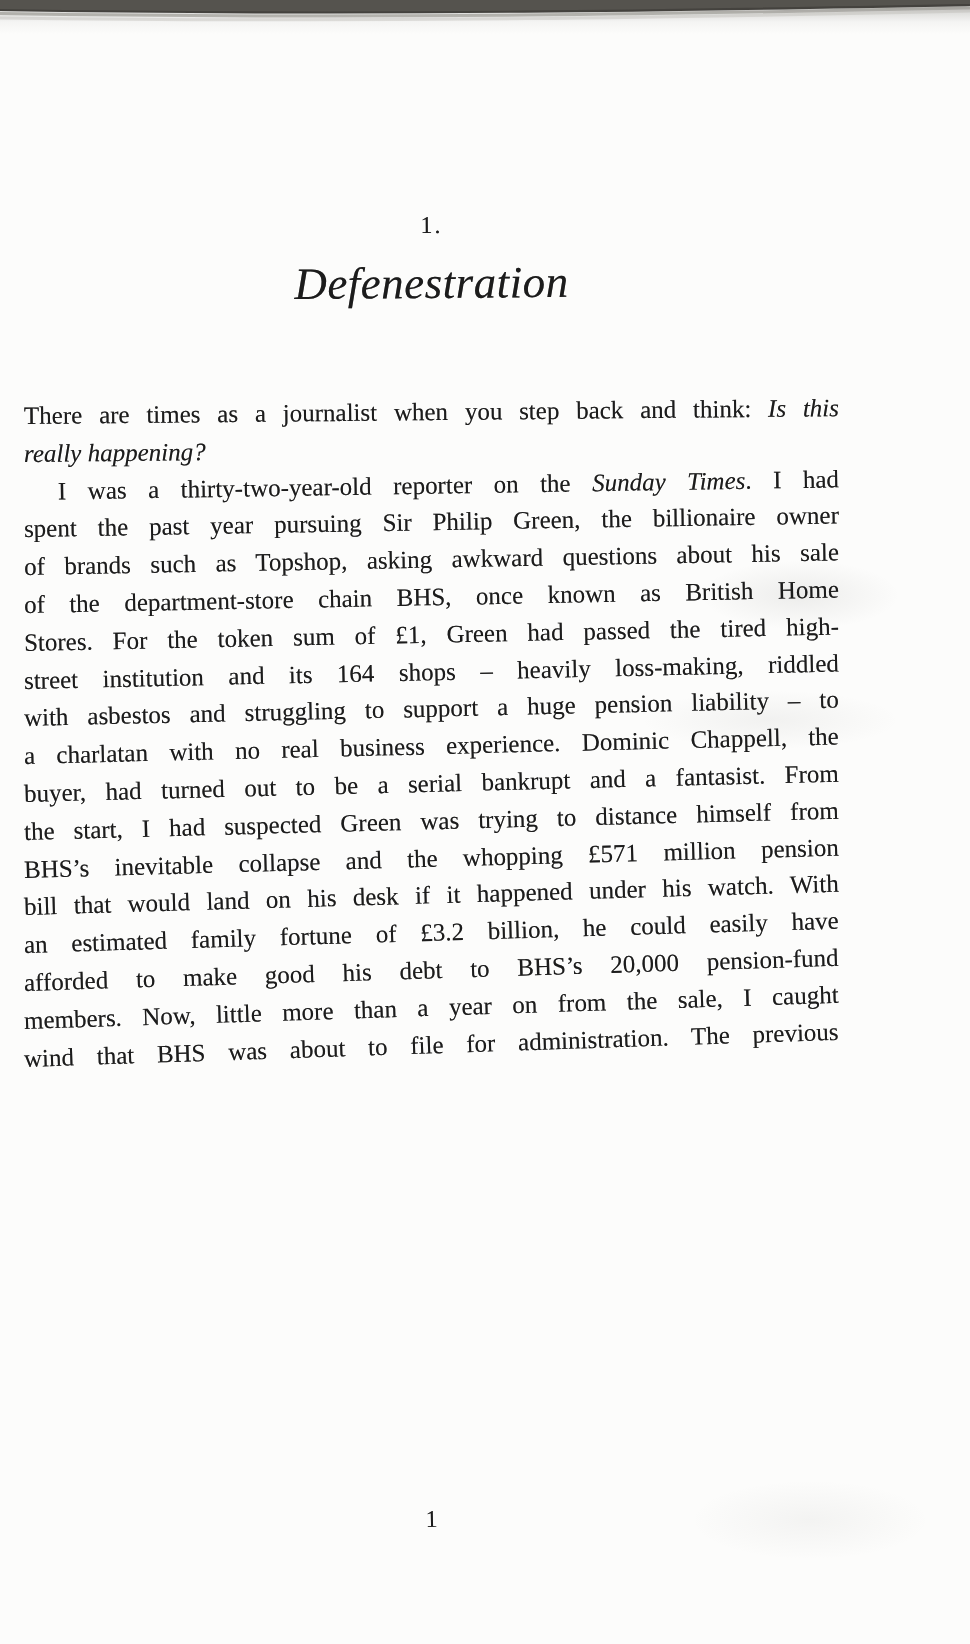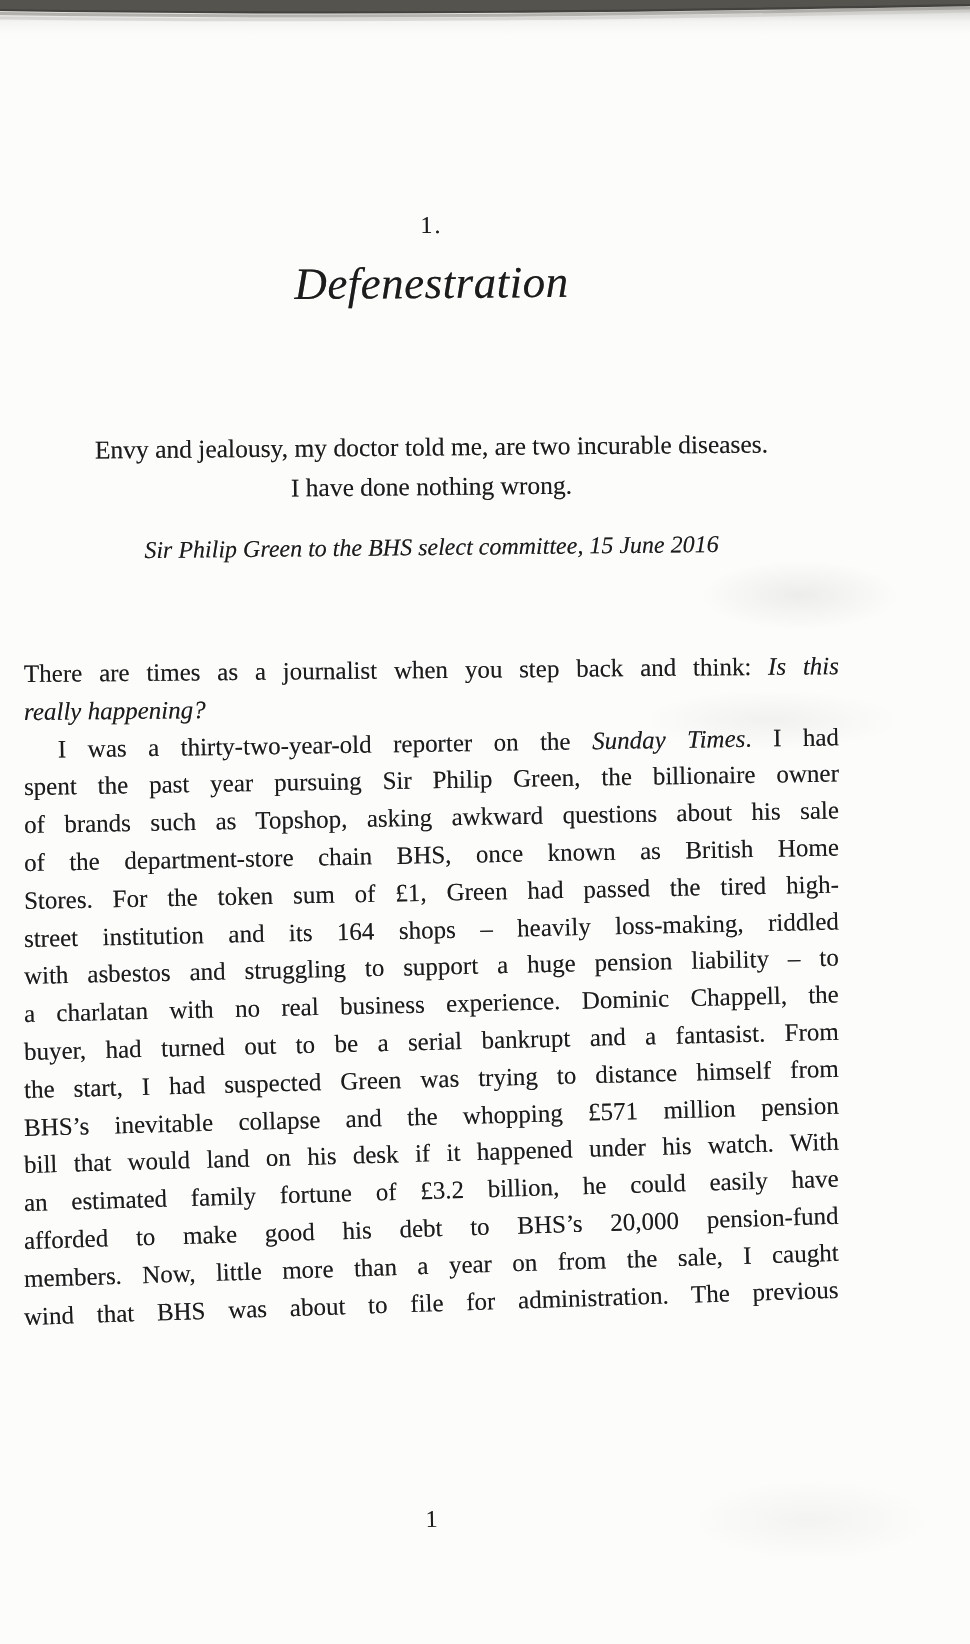--- a/index.html
+++ b/index.html
@@ -107,27 +107,20 @@
 <div class="smudge a"></div>
 <div class="smudge b"></div>
 <div class="smudge c"></div>
 
 <div class="sheet text-ink">
 
   <div class="chapter-number">1.</div>
 
   <div class="chapter-title">Defenestration</div>
 
-  <div class="epigraph">
-    <div>
-        <div class="epigraph-line" style="transform: rotate(-0.5deg);">Envy and jealousy, my doctor told me, are two incurable diseases.</div>
-        <div class="epigraph-line" style="transform: rotate(-0.56deg);">I have done nothing wrong.</div>
-      </div>
-    <div class="epigraph-attribution">Sir Philip Green to the BHS select committee, 15 June 2016</div>
-  </div>
 
   <div class="body-text">
       <div class="paragraph">
         <div class="line" style="transform: rotate(-0.55deg);"><span>There are times as a journalist when you step back and think: </span><span class="it">Is this</span></div>
         <div class="line rag" style="transform: rotate(-0.62deg);"><span class="it">really happening?</span></div>
       </div>
       <div class="paragraph indent">
         <div class="line" style="transform: rotate(-0.89deg);"><span>I was a thirty-two-year-old reporter on the </span><span class="it">Sunday Times</span><span>. I had</span></div>
         <div class="line" style="transform: rotate(-0.96deg);"><span>spent the past year pursuing Sir Philip Green, the billionaire owner</span></div>
         <div class="line" style="transform: rotate(-1.03deg);"><span>of brands such as Topshop, asking awkward questions about his sale</span></div>

